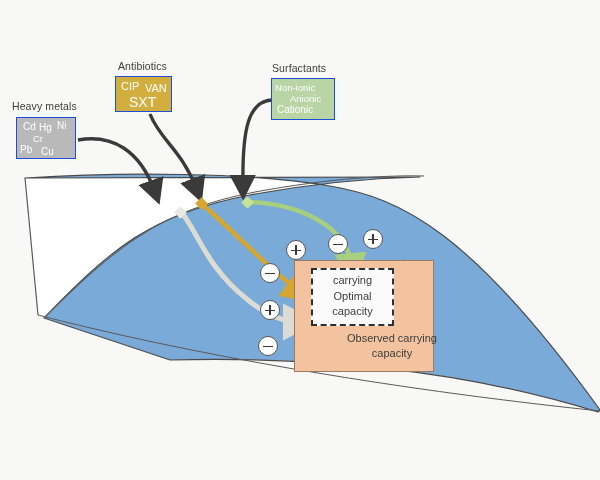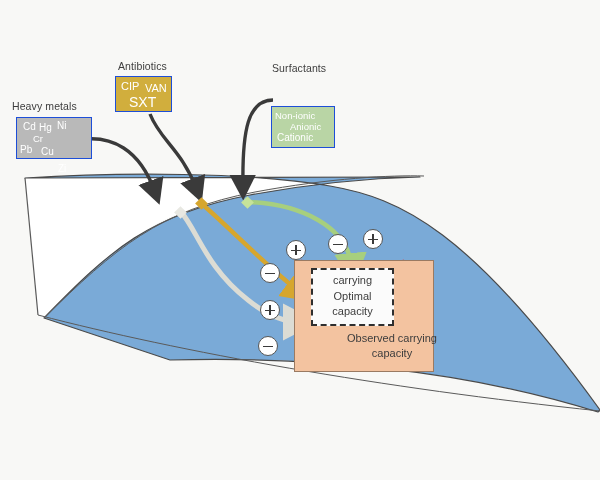--- a/index.html
+++ b/index.html
@@ -23,37 +23,37 @@
   }
   .src-box{
     position:absolute;
     border:1px solid #1d4ed8;
     box-sizing:border-box;
     color:#ffffff;
   }
   .src-box span{position:absolute;white-space:nowrap;}
 
   #hm-label{left:12px;top:100px;}
-  #hm-box{left:16px;top:117px;width:76px;height:42px;background:#b9b9b9;}
+  #hm-box{left:16px;top:117px;width:60px;height:42px;background:#b9b9b9;}
   #hm-box .m1{left:6px; top:3px;  font-size:10px;}
   #hm-box .m2{left:22px;top:4px;  font-size:10px;}
   #hm-box .m3{left:40px;top:2px;  font-size:10px;}
   #hm-box .m4{left:16px;top:15px; font-size:9.5px;}
   #hm-box .m5{left:41px;top:17px; font-size:10px;margin-top:28px;}
   #hm-box .m6{left:3px; top:26px; font-size:10px;}
   #hm-box .m7{left:24px;top:28px; font-size:10px;}
 
   #ab-label{left:118px;top:60px;}
   #ab-box{left:115px;top:76px;width:57px;height:36px;background:#d1ae3d;}
   #ab-box .a1{left:5px; top:3px;  font-size:11px;}
   #ab-box .a2{left:29px;top:5px;  font-size:11px;}
   #ab-box .a3{left:13px;top:17px; font-size:14px;}
 
   #sf-label{left:272px;top:62px;}
-  #sf-box{left:271px;top:78px;width:64px;height:42px;background:#b9d5a5;margin-top:28px;}
+  #sf-box{left:271px;top:78px;width:64px;height:42px;background:#b9d5a5;}
   #sf-box .s1{left:3px; top:3px;  font-size:9.5px;}
   #sf-box .s2{left:18px;top:14px; font-size:9.5px;}
   #sf-box .s3{left:5px; top:25px; font-size:10px;}
 
   
   #observed-box{
     position:absolute;left:294px;top:260px;width:140px;height:112px;
     background:#f3c3a0;border:1px solid #9a7a62;box-sizing:border-box;
   }
   #observed-label{

